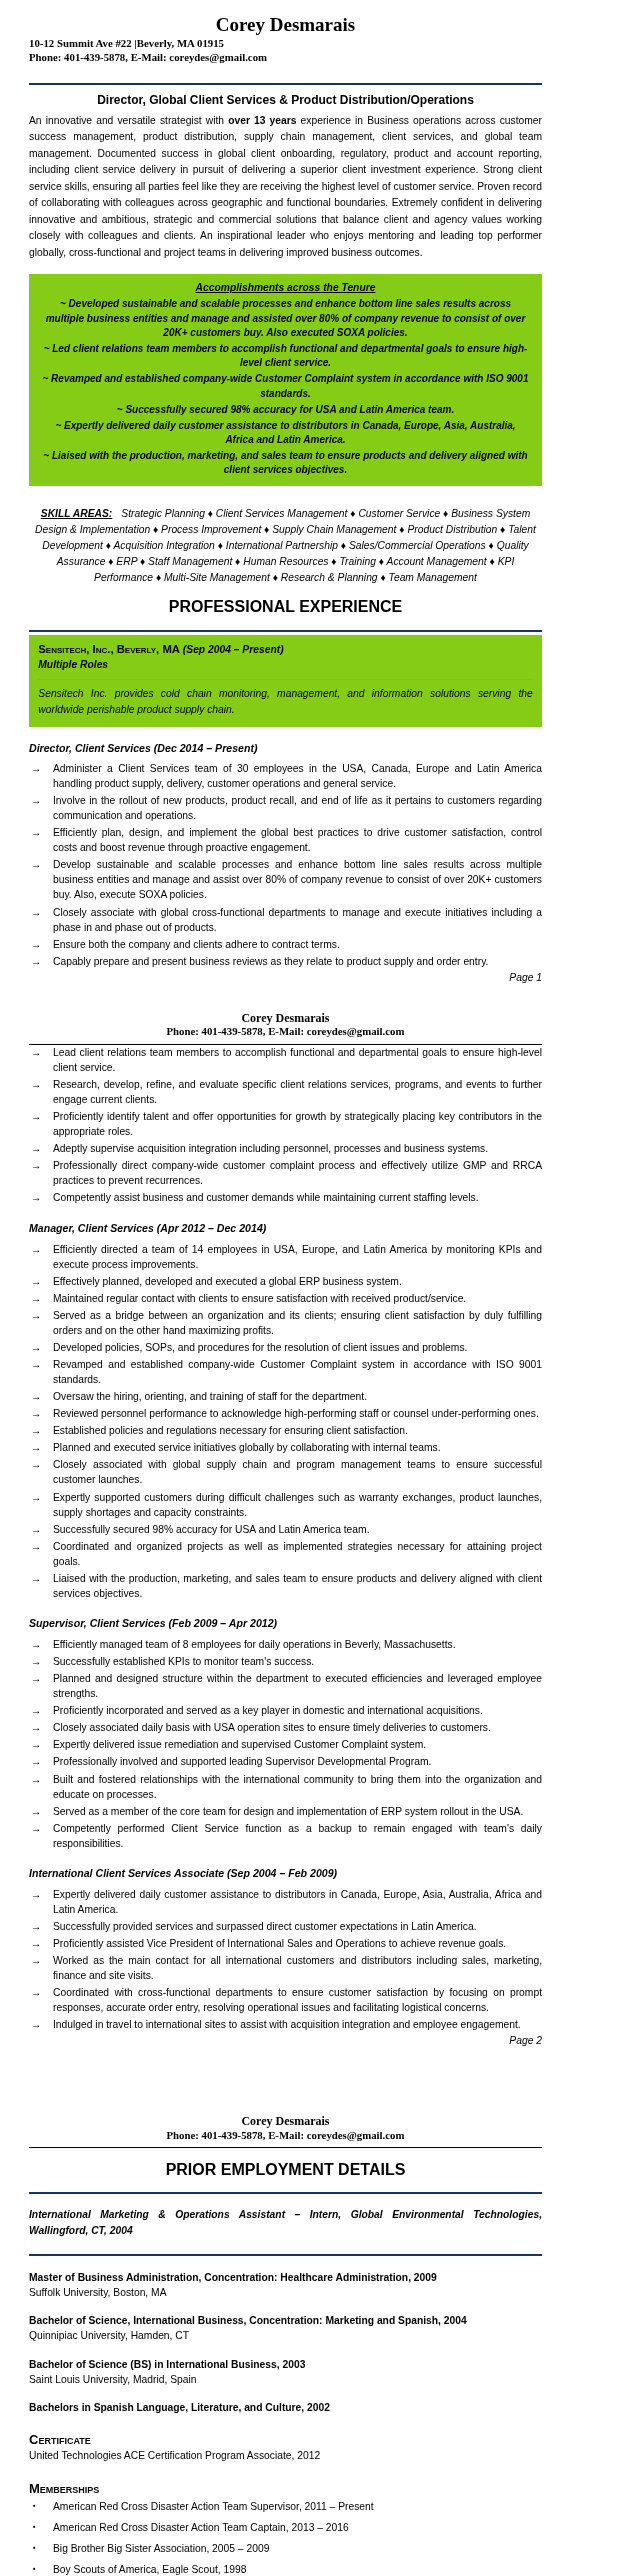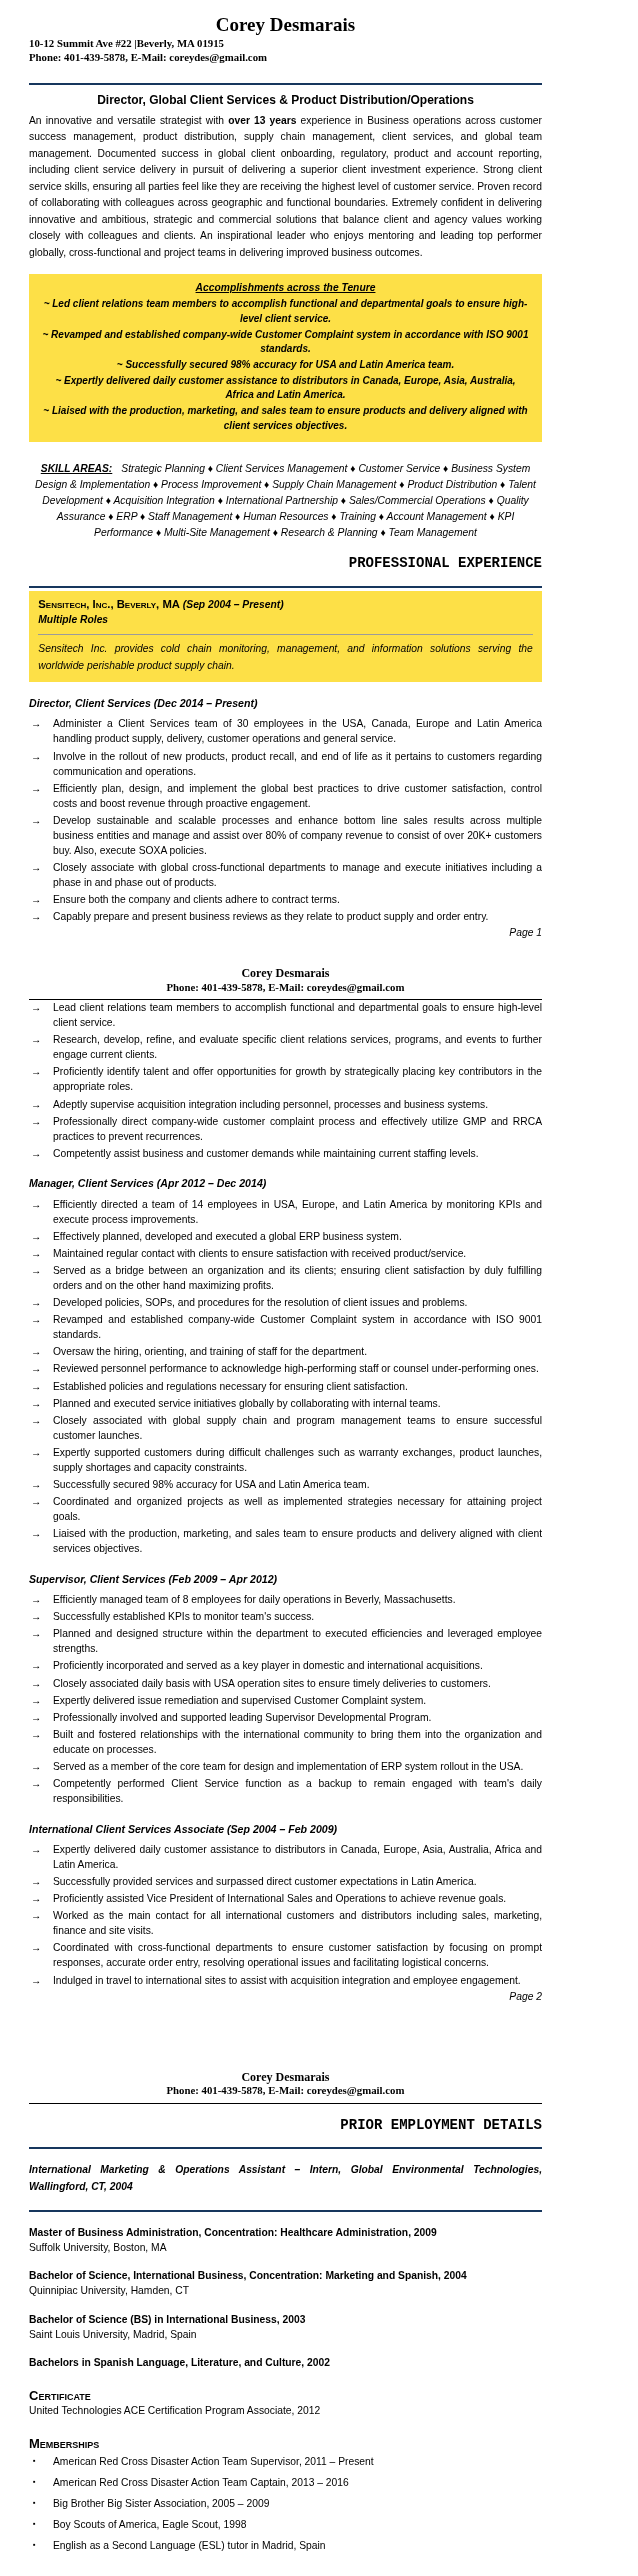--- a/index.html
+++ b/index.html
@@ -72,21 +72,21 @@
     text-align: center;
     margin: 8.2px 0 0 0;
     line-height: 15.5px;
   }
   .summary {
     text-align: justify;
     line-height: 16.5px;
     margin: 4.1px 0 0 0;
   }
   .gray-box {
-    background: #fde047;
+    background: #84cc16;
     margin-top: 12.4px;
     padding: 6.2px 11.3px 7.2px 11.3px;
   }
   .acc-title {
     font-weight: bold;
     font-style: italic;
     text-decoration: underline;
     text-align: center;
     font-size: 10.3px;
     line-height: 15.5px;
@@ -105,26 +105,25 @@
     font-style: italic;
     line-height: 16px;
     margin: 19.6px 0 0 0;
   }
   .skills-label {
     font-weight: bold;
     text-decoration: underline;
     margin-right: 9px;
   }
   .section-title {
-    font-size: 14px;
-    font-weight: bold;
-    text-align: right;
+    font-size: 16px;
+    font-weight: bold;
+    text-align: center;
     margin: 14.4px 0 0 0;
     line-height: 14.4px;
-    font-family: Liberation Mono, monospace;
   }
   .rule-above-company { margin-top: 15.5px; }
   .company-box {
     margin-top: 3.1px;
     padding: 6.2px 9.3px 8.2px 9.3px;
   }
   .company-line { line-height: 15.5px; }
   .company-name {
     font-weight: bold;
     font-variant: small-caps;
@@ -233,20 +232,21 @@
     <hr class="rule-navy hdr-gap">
 
     <h2 class="headline">Director, Global Client Services &amp; Product Distribution/Operations</h2>
 
     <p class="summary"><span>An innovative and versatile strategist with </span><strong>over 13 years</strong><span> experience in Business operations across customer success management, product distribution, supply chain management, client services, and global team management. Documented success in global client onboarding, regulatory, product and account reporting, including client service delivery in pursuit of delivering a superior client investment experience. Strong client service skills, ensuring all parties feel like they are receiving the highest level of customer service. Proven record of collaborating with colleagues across geographic and functional boundaries. Extremely confident in delivering innovative and ambitious, strategic and commercial solutions that balance client and agency values working closely with colleagues and clients. An inspirational leader who enjoys mentoring and leading top performer globally, cross-functional and project teams in delivering improved business outcomes.</span></p>
 
     <div class="gray-box">
       <div class="acc-title">Accomplishments across the Tenure</div>
       <div>
 
+          <div class="acc-item">~ Developed sustainable and scalable processes and enhance bottom line sales results across multiple business entities and manage and assisted over 80% of company revenue to consist of over 20K+ customers buy. Also executed SOXA policies.</div>
 
           <div class="acc-item">~ Led client relations team members to accomplish functional and departmental goals to ensure high-level client service.</div>
 
           <div class="acc-item">~ Revamped and established company-wide Customer Complaint system in accordance with ISO 9001 standards.</div>
 
           <div class="acc-item">~ Successfully secured 98% accuracy for USA and Latin America team.</div>
 
           <div class="acc-item">~ Expertly delivered daily customer assistance to distributors in Canada, Europe, Asia, Australia, Africa and Latin America.</div>
 
           <div class="acc-item">~ Liaised with the production, marketing, and sales team to ensure products and delivery aligned with client services objectives.</div>

